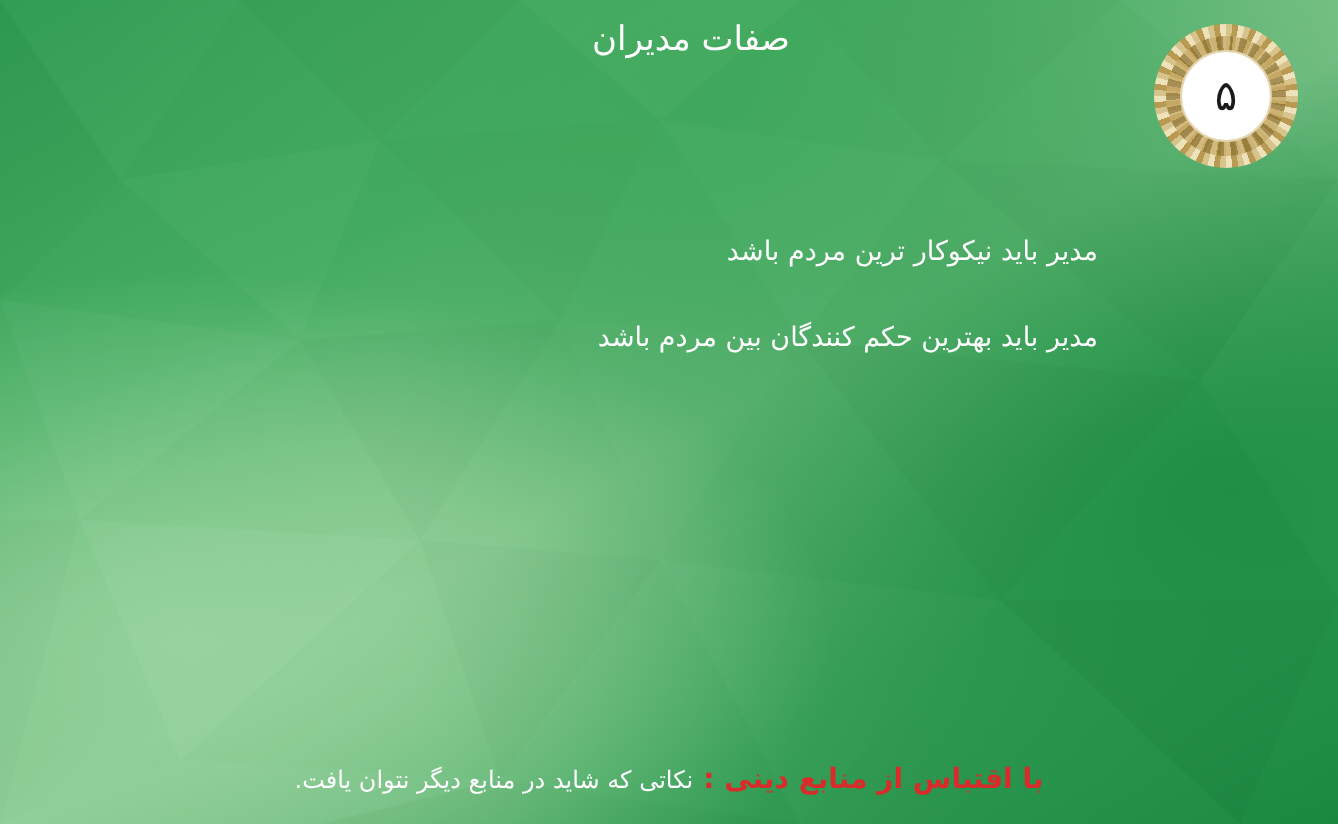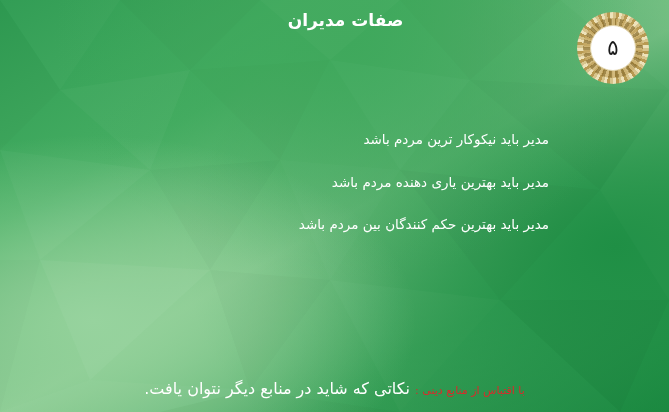--- a/index.html
+++ b/index.html
@@ -34,21 +34,21 @@
   .title-block {
     position: absolute;
     top: 8px;
     left: 0;
     right: 0;
     text-align: center;
     line-height: 1.5;
   }
   .title-main {
     font-size: 17px;
-    font-weight: bold;
+    font-weight: normal;
     color: #ffffff;
     letter-spacing: 0.2px;
     margin-left: 22px;
   }
   .title-sub {
     font-size: 13.5px;
     font-weight: bold;
     color: #d92b2b;
     margin-top: 4px;
   }
@@ -102,38 +102,37 @@
     left: 0;
     padding-right: 120px;
     text-align: right;
   }
   .bullet {
     color: #ffffff;
     font-size: 13.5px;
     line-height: 1;
     margin-bottom: 29px;
     white-space: nowrap;
-    margin-top: 13px;
   }
   .footer {
     position: absolute;
     bottom: 14px;
     left: 0;
     right: 0;
     text-align: center;
     white-space: nowrap;
   }
   .footer-strong {
     color: #d92b2b;
-    font-size: 11px;
-    font-weight: normal;
+    font-size: 14px;
+    font-weight: bold;
   }
   .footer-rest {
     color: #ffffff;
-    font-size: 16px;
+    font-size: 12px;
   }
 </style>
 </head>
 <body>
 
 <div class="slide">
 
   <svg class="facets" viewBox="0 0 669 412" preserveAspectRatio="none">
     <polygon points="0,0 120,0 60,90" fill="#ffffff" opacity="0.05"></polygon>
     <polygon points="120,0 260,0 190,70" fill="#000000" opacity="0.05"></polygon>
@@ -167,21 +166,20 @@
   <div class="badge">
     <div class="badge-ring"></div>
     <div class="badge-ring2"></div>
     <div class="badge-inner">
       <span class="badge-num">۵</span>
     </div>
   </div>
 
   <div class="bullets">
     <div class="bullet">مدیر باید نیکوکار ترین مردم باشد</div>
-    <div class="bullet">مدیر باید بهترین یاری دهنده مردم باشد</div>
     <div class="bullet">مدیر باید بهترین حکم کنندگان بین مردم باشد</div>
   </div>
 
   <div class="footer">
     <span class="footer-strong">با اقتباس از منابع دینی :</span>
     <span class="footer-rest">نکاتی که شاید در منابع دیگر نتوان یافت.</span>
   </div>
 
 </div>
 

